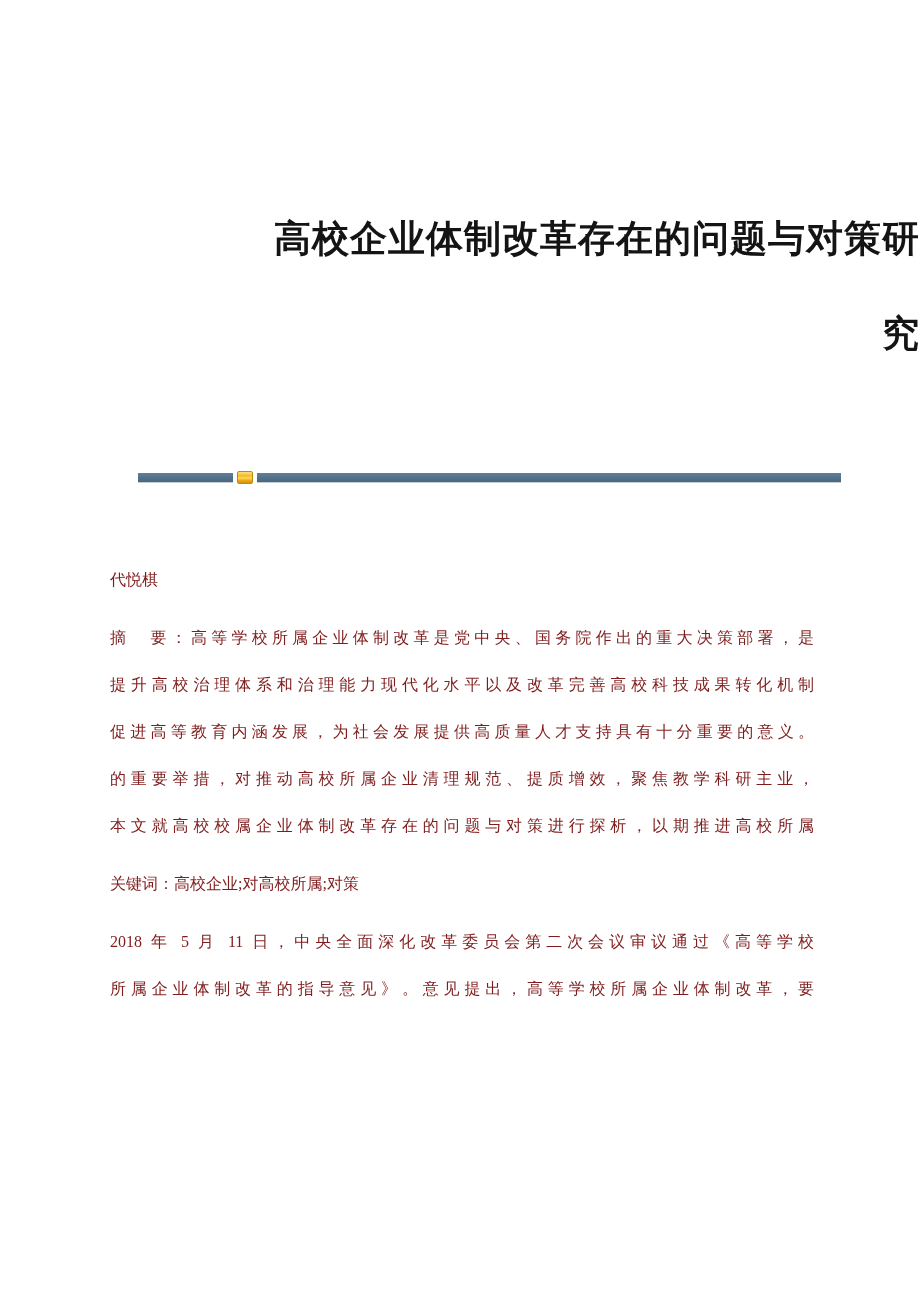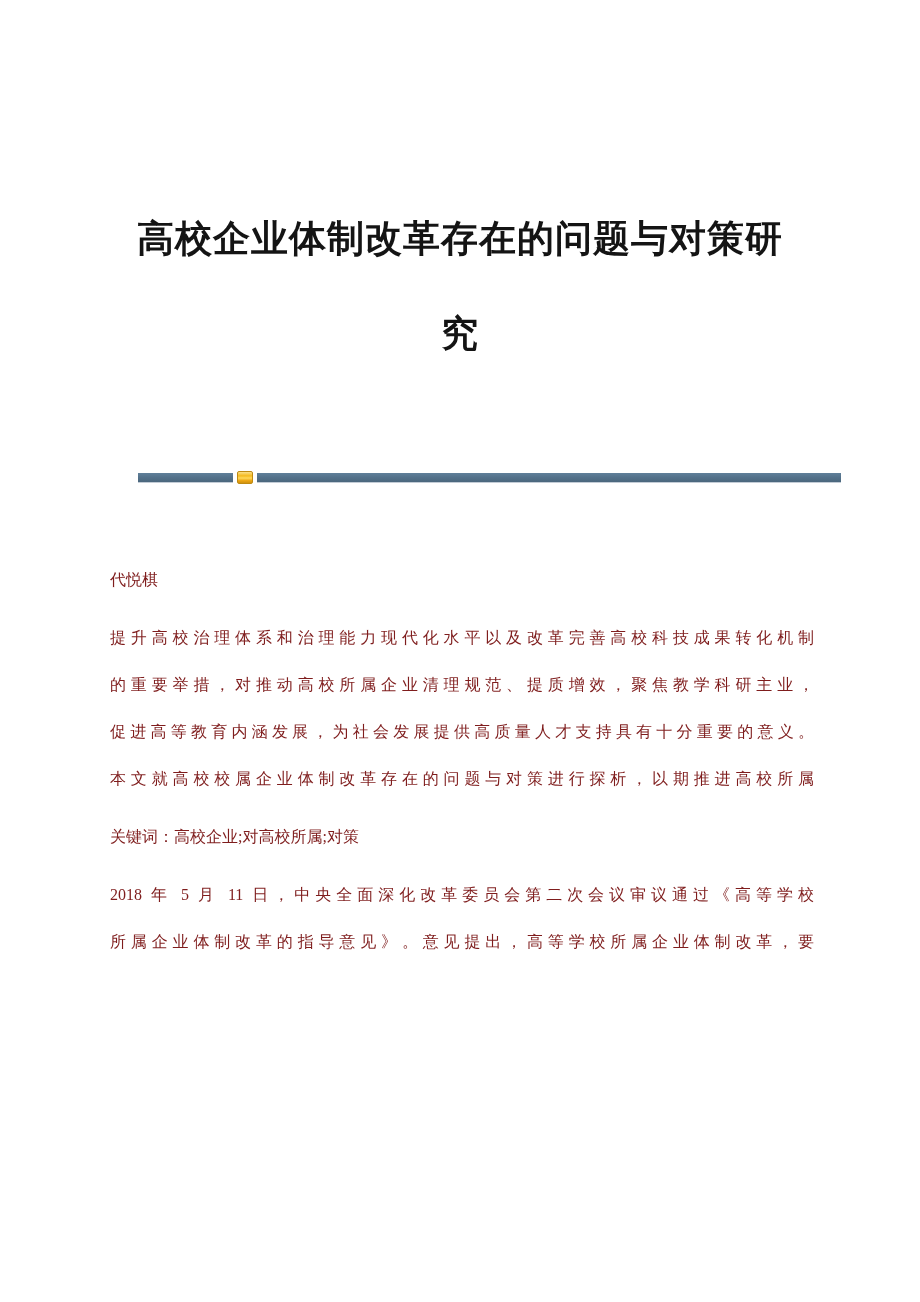--- a/index.html
+++ b/index.html
@@ -6,21 +6,21 @@
   .page{
     position:relative;
     width:920px;height:1302px;
     background:#ffffff;
     overflow:hidden;
     font-family:"Liberation Serif","DejaVu Serif",serif;
     color:#343434;
   }
   .doc-title{
     padding-top:191px;
-    text-align:center;
+    text-align:right;
     font-weight:bold;
     color:#141414;
     font-size:37px;
     line-height:95px;
     letter-spacing:1px;
   }
   .title-line{white-space:nowrap;}
   .divider{
     margin:90px 0 0 138px;
     width:703px;height:13px;
@@ -75,23 +75,24 @@
         <span class="gold-icon"></span>
       </span>
     <span class="bar bar-right"></span>
   </div>
 
   <div class="content">
     <div class="para">
       <div class="line">代悦棋</div>
     </div>
     <div class="para">
+        <div class="line fill">摘　要：高等学校所属企业体制改革是党中央、国务院作出的重大决策部署，是</div>
         <div class="line fill">提升高校治理体系和治理能力现代化水平以及改革完善高校科技成果转化机制</div>
+        <div class="line fill">促进高等教育内涵发展，为社会发展提供高质量人才支持具有十分重要的意义。</div>
         <div class="line fill">的重要举措，对推动高校所属企业清理规范、提质增效，聚焦教学科研主业，</div>
-        <div class="line fill">促进高等教育内涵发展，为社会发展提供高质量人才支持具有十分重要的意义。</div>
         <div class="line fill">本文就高校校属企业体制改革存在的问题与对策进行探析，以期推进高校所属</div>
       </div>
     <div class="para">
       <div class="line">关键词：高校企业;对高校所属;对策</div>
     </div>
     <div class="para">
         <div class="line fill">2018 年 5 月 11 日，中央全面深化改革委员会第二次会议审议通过《高等学校</div>
         <div class="line fill">所属企业体制改革的指导意见》。意见提出，高等学校所属企业体制改革，要</div>
       </div>
   </div>

